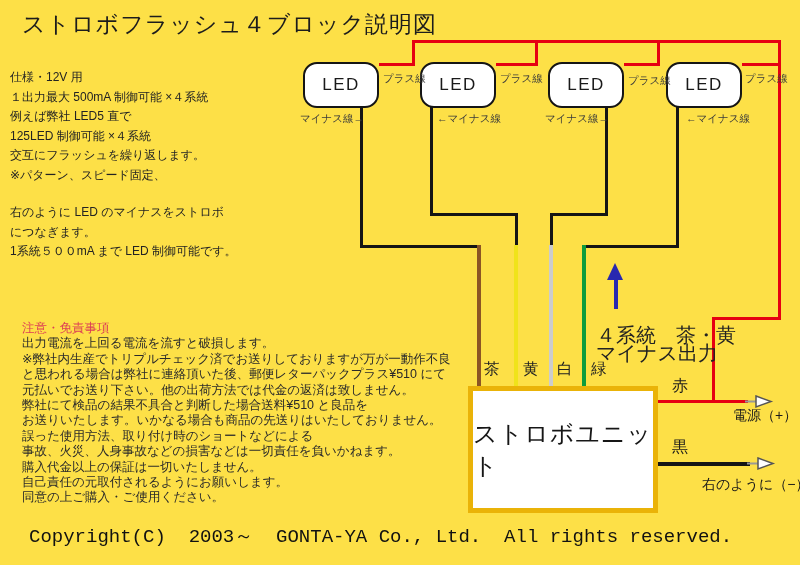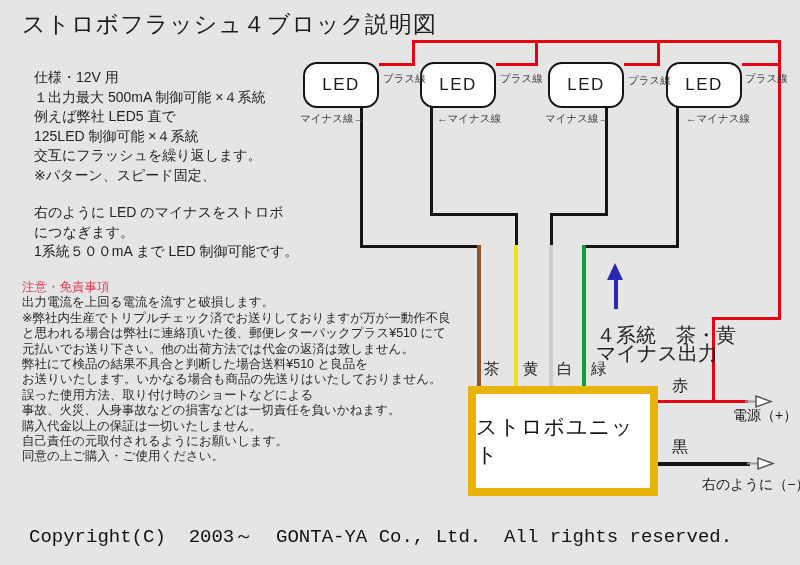--- a/index.html
+++ b/index.html
@@ -1,45 +1,45 @@
 <!DOCTYPE html>
 <html><head>
 <meta charset="utf-8">
 <style>
   html,body { margin:0; padding:0; background:#fff; }
   .page {
-    position:relative; width:800px; height:565px; background:#e5e5e5;
+    position:relative; width:800px; height:565px; background:#fde047;
     font-family:"Liberation Sans","DejaVu Sans",sans-serif; color:#1e1e1e;
     overflow:hidden;
   }
   .abs { position:absolute; }
   .wire { position:absolute; background:#151515; }
   .title {
     position:absolute; left:22px; top:9px; font-size:23px; letter-spacing:1px; color:#1c1c1c;
     white-space:nowrap;
   }
   .spec, .usage {
-    position:absolute; left:34px; font-size:14px; line-height:19.5px; color:#232323;
+    position:absolute; left:10px; font-size:12px; line-height:19.5px; color:#232323;
     white-space:nowrap;
   }
   .spec { top:68px; }
   .usage { top:203px; }
   .notice { position:absolute; left:22px; top:280px; font-size:12.5px; line-height:15.4px; white-space:nowrap; color:#2a2a2a; }
-  .notice-heading { color:#dd3d55; }
+  .notice-heading { color:#dd3d55;margin-top:41px; }
   .led-box {
     position:absolute; top:62px; width:76px; height:46px; box-sizing:border-box;
     border:2.5px solid #151515; border-radius:14px; background:#fff;
     display:flex; align-items:center; justify-content:center;
     font-size:17px; letter-spacing:1.5px; color:#1a1a1a; z-index:3;
   }
   .small-label { position:absolute; font-size:10.5px; color:#3a3a3a; white-space:nowrap; z-index:4; }
   .unit-box {
-    position:absolute; left:468px; top:386px; width:190px; height:110px; box-sizing:border-box;
-    border:8px solid #eab308; background:#fff; display:flex; align-items:center; justify-content:center;
-    font-size:21px; letter-spacing:1px; color:#161616; z-index:3;
+    position:absolute; left:468px; top:386px; width:190px; height:127px; box-sizing:border-box;
+    border:5px solid #eab308; background:#fff; display:flex; align-items:center; justify-content:center;
+    font-size:24px; letter-spacing:1px; color:#161616; z-index:3;
   }
   .wire-name { position:absolute; font-size:15.5px; color:#222; white-space:nowrap; z-index:4; }
   .out-name { position:absolute; font-size:16px; color:#1a1a1a; white-space:nowrap; z-index:4; }
   .term-name { position:absolute; font-size:14px; color:#1a1a1a; white-space:nowrap; z-index:4; }
   .annot { position:absolute; font-size:20px; color:#222; white-space:nowrap; }
   .blue-line { position:absolute; left:614px; top:278px; width:3.5px; height:31px; }
   .blue-head {
     position:absolute; left:607px; top:263px; width:0; height:0;
     border-left:8.5px solid transparent; border-right:8.5px solid transparent;
     border-bottom:17px solid #2828b0;

